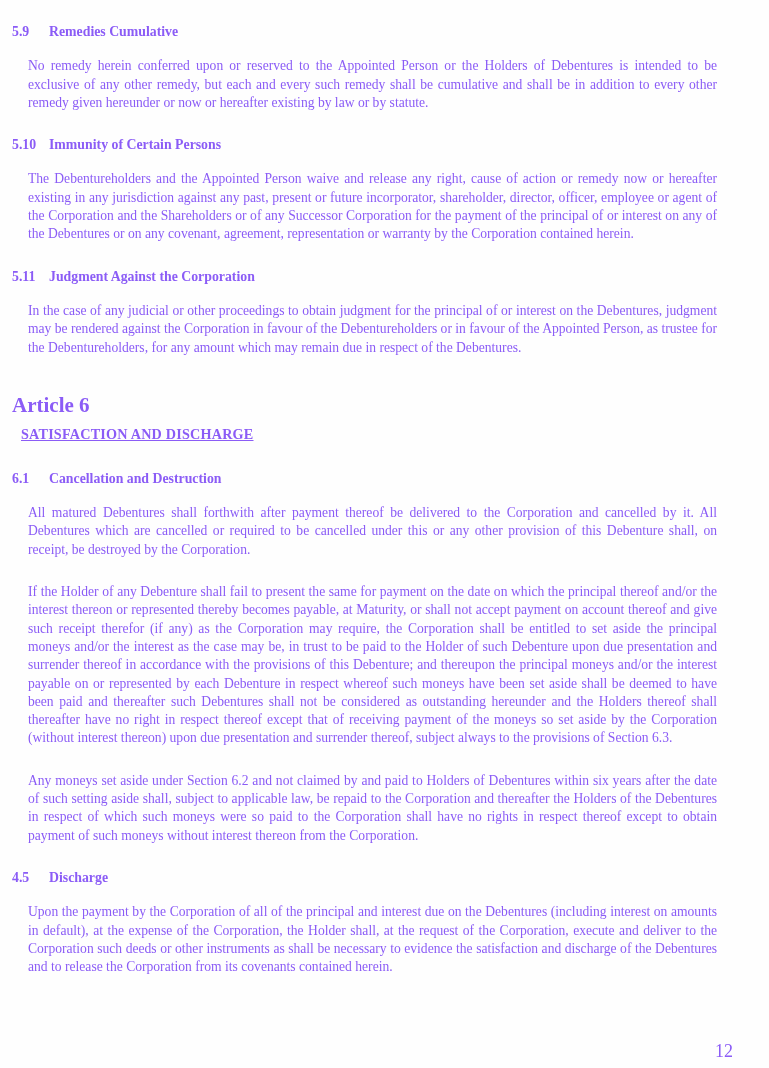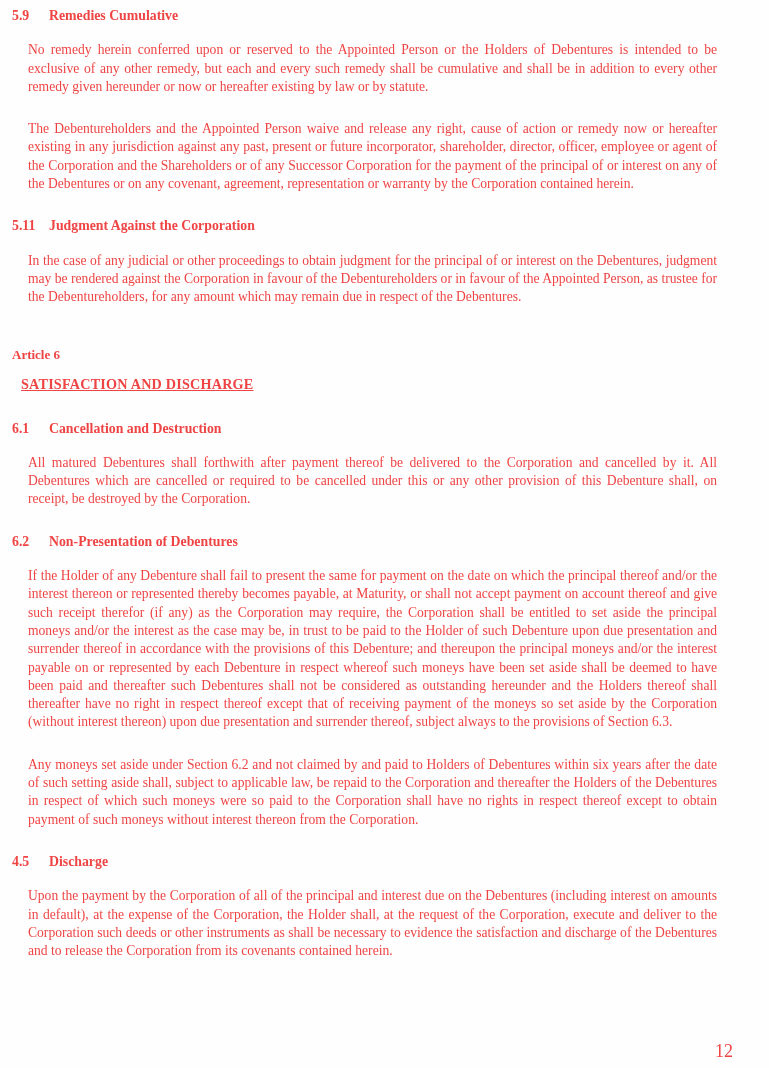--- a/index.html
+++ b/index.html
@@ -5,26 +5,26 @@
   html, body {
     margin: 0;
     padding: 0;
     background: #ffffff;
   }
   .page {
     position: relative;
     width: 769px;
     height: 1068px;
     background: #fefefe;
-    color: #ef4444;
+    color: #8b5cf6;
     font-family: "Liberation Serif", "DejaVu Serif", serif;
     font-size: 13.6px;
     line-height: 18.3px;
     box-sizing: border-box;
-    padding: 7px 36px 0 12px;
+    padding: 23px 36px 0 12px;
     overflow: hidden;
   }
   .doc-section {
     margin: 0 0 24px 0;
   }
   .sec-head {
     margin: 0;
     font-size: 13.8px;
     font-weight: bold;
     line-height: 18.3px;
@@ -35,21 +35,21 @@
   }
   .sec-body {
     margin: 16px;
     text-align: justify;
   }
   .article-block {
     margin: 38px 0 26px 0;
   }
   .article-label {
     margin: 0;
-    font-size: 13px;
+    font-size: 21px;
     font-weight: bold;
     line-height: 20px;
   }
   .article-title {
     margin: 9px;
     font-size: 14.2px;
     font-weight: bold;
     line-height: 20px;
     text-decoration: underline;
     letter-spacing: 0.2px;
@@ -67,20 +67,23 @@
 <div class="page">
 
   <section class="doc-section">
     <h2 class="sec-head">
       <span class="sec-num">5.9</span><span class="sec-title">Remedies Cumulative</span>
     </h2>
     <p class="sec-body">No remedy herein conferred upon or reserved to the Appointed Person or the Holders of Debentures is intended to be exclusive of any other remedy, but each and every such remedy shall be cumulative and shall be in addition to every other remedy given hereunder or now or hereafter existing by law or by statute.</p>
   </section>
 
   <section class="doc-section">
+    <h2 class="sec-head">
+      <span class="sec-num">5.10</span><span class="sec-title">Immunity of Certain Persons</span>
+    </h2>
     <p class="sec-body">The Debentureholders and the Appointed Person waive and release any right, cause of action or remedy now or hereafter existing in any jurisdiction against any past, present or future incorporator, shareholder, director, officer, employee or agent of the Corporation and the Shareholders or of any Successor Corporation for the payment of the principal of or interest on any of the Debentures or on any covenant, agreement, representation or warranty by the Corporation contained herein.</p>
   </section>
 
   <section class="doc-section">
     <h2 class="sec-head">
       <span class="sec-num">5.11</span><span class="sec-title">Judgment Against the Corporation</span>
     </h2>
     <p class="sec-body">In the case of any judicial or other proceedings to obtain judgment for the principal of or interest on the Debentures, judgment may be rendered against the Corporation in favour of the Debentureholders or in favour of the Appointed Person, as trustee for the Debentureholders, for any amount which may remain due in respect of the Debentures.</p>
   </section>
 
@@ -90,23 +93,20 @@
   </div>
 
   <section class="doc-section">
     <h2 class="sec-head">
       <span class="sec-num">6.1</span><span class="sec-title">Cancellation and Destruction</span>
     </h2>
     <p class="sec-body">All matured Debentures shall forthwith after payment thereof be delivered to the Corporation and cancelled by it.  All Debentures which are cancelled or required to be cancelled under this or any other provision of this Debenture shall, on receipt, be destroyed by the Corporation.</p>
   </section>
 
   <section class="doc-section">
-    <h2 class="sec-head">
-      <span class="sec-num">6.2</span><span class="sec-title">Non-Presentation of Debentures</span>
-    </h2>
     <p class="sec-body">If the Holder of any Debenture shall fail to present the same for payment on the date on which the principal thereof and/or the interest thereon or represented thereby becomes payable, at Maturity, or shall not accept payment on account thereof and give such receipt therefor (if any) as the Corporation may require, the Corporation shall be entitled to set aside the principal moneys and/or the interest as the case may be, in trust to be paid to the Holder of such Debenture upon due presentation and surrender thereof in accordance with the provisions of this Debenture; and thereupon the principal moneys and/or the interest payable on or represented by each Debenture in respect whereof such moneys have been set aside shall be deemed to have been paid and thereafter such Debentures shall not be considered as outstanding hereunder and the Holders thereof shall thereafter have no right in respect thereof except that of receiving payment of the moneys so set aside by the Corporation (without interest thereon) upon due presentation and surrender thereof, subject always to the provisions of Section 6.3.</p>
   </section>
 
   <section class="doc-section">
     <p class="sec-body">Any moneys set aside under Section 6.2 and not claimed by and paid to Holders of Debentures within six years after the date of such setting aside shall, subject to applicable law, be repaid to the Corporation and thereafter the Holders of the Debentures in respect of which such moneys were so paid to the Corporation shall have no rights in respect thereof except to obtain payment of such moneys without interest thereon from the Corporation.</p>
   </section>
 
   <section class="doc-section">
     <h2 class="sec-head">
       <span class="sec-num">4.5</span><span class="sec-title">Discharge</span>

